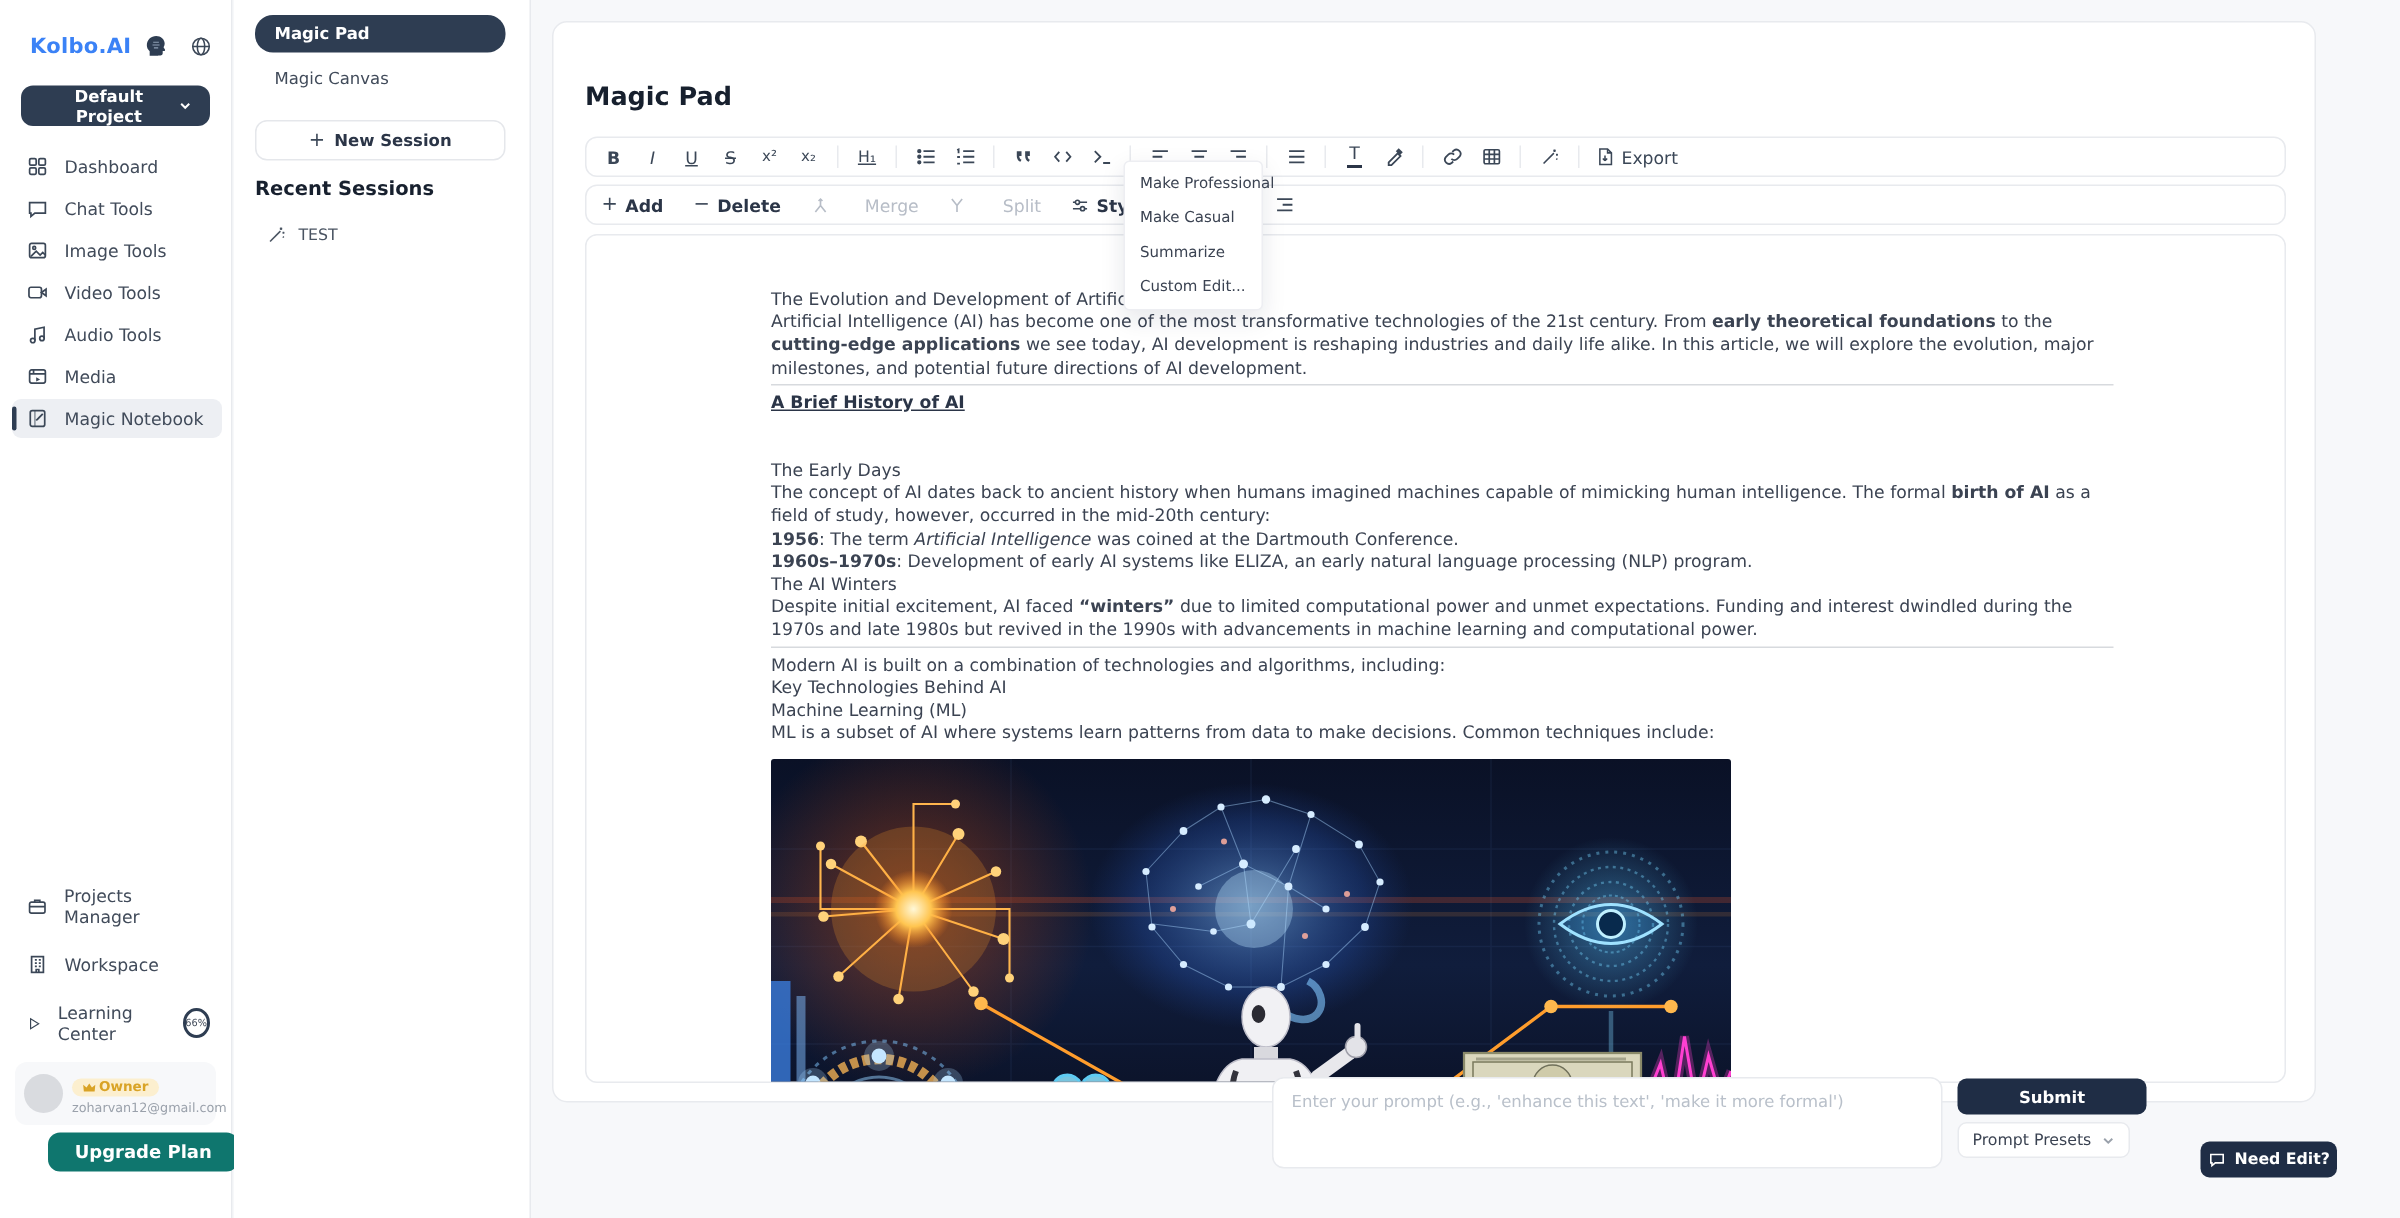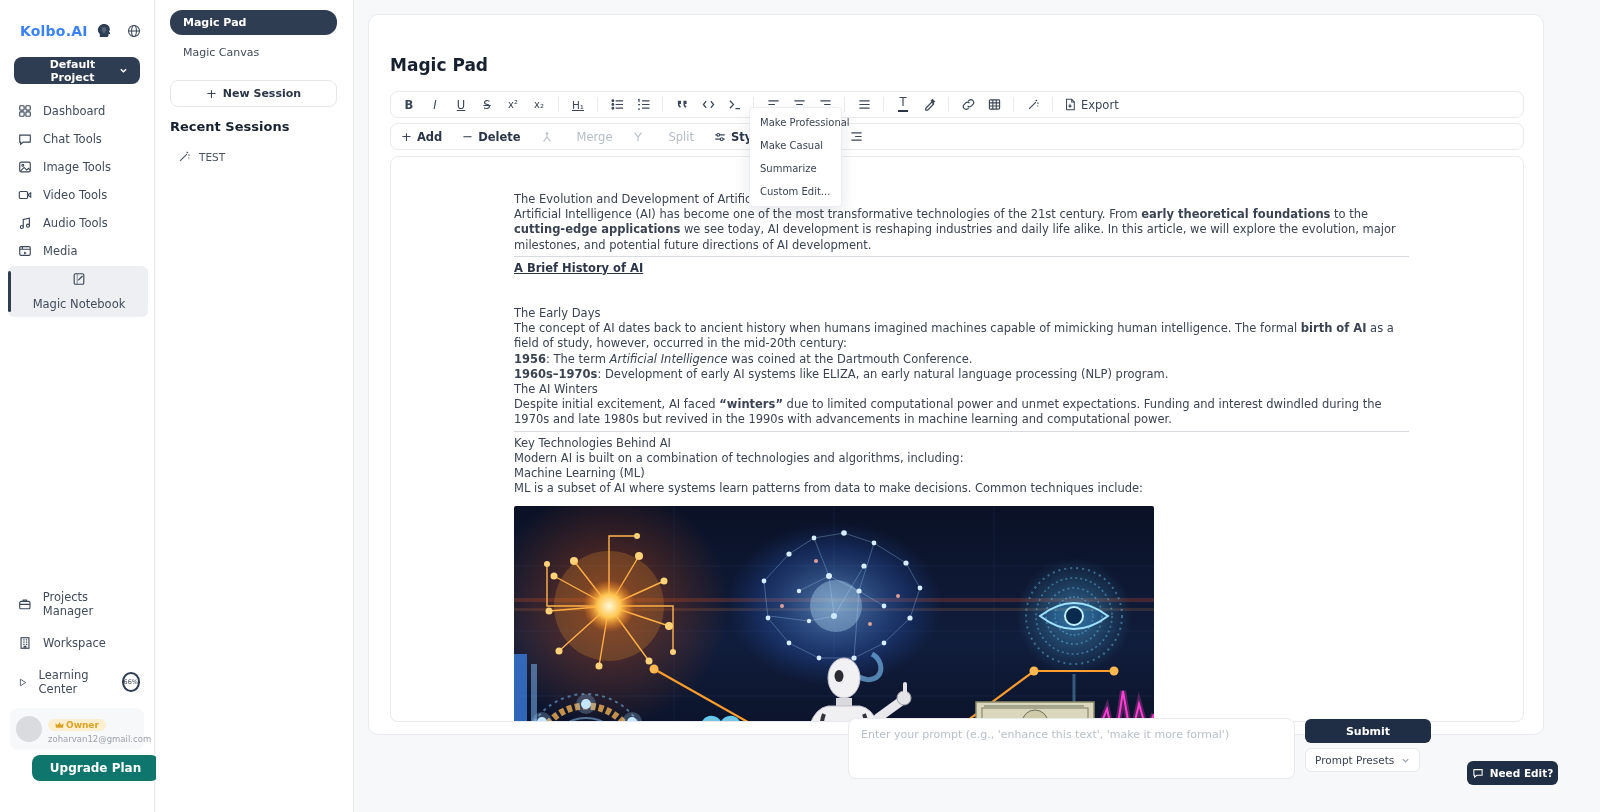--- a/index.html
+++ b/index.html
@@ -17,21 +17,21 @@
     background:#2e3d52; color:#fff; border:none; border-radius:8px; font-size:11px;
     font-weight:bold; display:flex; align-items:center; justify-content:space-between;
     padding:0 12px; font-family:inherit; cursor:pointer; }
   .nav { position:absolute; left:8px; right:6px; }
   .nav.top { top:98px; }
   .nav.bottom { top:582px; }
   .nav-item { display:flex; align-items:center; gap:11px; padding:6px 8px 6px 10px;
     border-radius:6px; font-size:11.5px; color:#414b5a; cursor:pointer; margin-bottom:2px;
     position:relative; }
   .nav.bottom .nav-item { padding-top:8px; padding-bottom:8px; }
-  .nav-item.active { background:#edeff3;flex-direction:column; }
+  .nav-item.active { background:#edeff3; }
   .nav-item.active::before { content:""; position:absolute; left:0; top:5px; bottom:5px;
     width:3px; border-radius:2px; background:#2e3d52; }
   .pct-badge { margin-left:4px; width:20px; height:20px; border-radius:50%;
     border:2px solid #2e3d52; font-size:6.5px; color:#414b5a; display:flex;
     align-items:center; justify-content:center; }
   .user-card { position:absolute; left:10px; right:10px; top:708px; height:42px;
     background:#f7f8fa; border-radius:8px; display:flex; align-items:center; padding:0 6px; }
   .avatar { width:26px; height:26px; border-radius:50%; background:#d9dbdf; flex:none; }
   .user-meta { flex:1; padding-left:6px; }
   .role-badge { display:inline-flex; align-items:center; gap:2px; background:#fcefcf;
@@ -465,22 +465,22 @@
         <span class="b">1956</span><span>: The term </span><span class="i">Artificial Intelligence</span><span> was coined at the Dartmouth Conference.</span>
       </p>
       <p>
         <span class="b">1960s–1970s</span><span>: Development of early AI systems like ELIZA, an early natural language processing (NLP) program.</span>
       </p>
       <p>The AI Winters</p>
       <p>
         <span>Despite initial excitement, AI faced </span><span class="b">“winters”</span><span> due to limited computational power and unmet expectations. Funding and interest dwindled during the 1970s and late 1980s but revived in the 1990s with advancements in machine learning and computational power.</span>
       </p>
       <hr class="hrule">
+      <p>Modern AI is built on a combination of technologies and algorithms, including:</p>
       <p>Key Technologies Behind AI</p>
-      <p>Modern AI is built on a combination of technologies and algorithms, including:</p>
       <p>Machine Learning (ML)</p>
       <p>ML is a subset of AI where systems learn patterns from data to make decisions. Common techniques include:</p>
 
       <div class="artwork">
         <svg width="640" height="250" viewBox="0 0 640 250">
           <defs>
             <linearGradient id="bgG" x1="0" y1="0" x2="0" y2="1">
               <stop offset="0" stop-color="#0a1126"></stop>
                 <stop offset=".55" stop-color="#101d3c"></stop>
                 <stop offset="1" stop-color="#0a1024"></stop>

